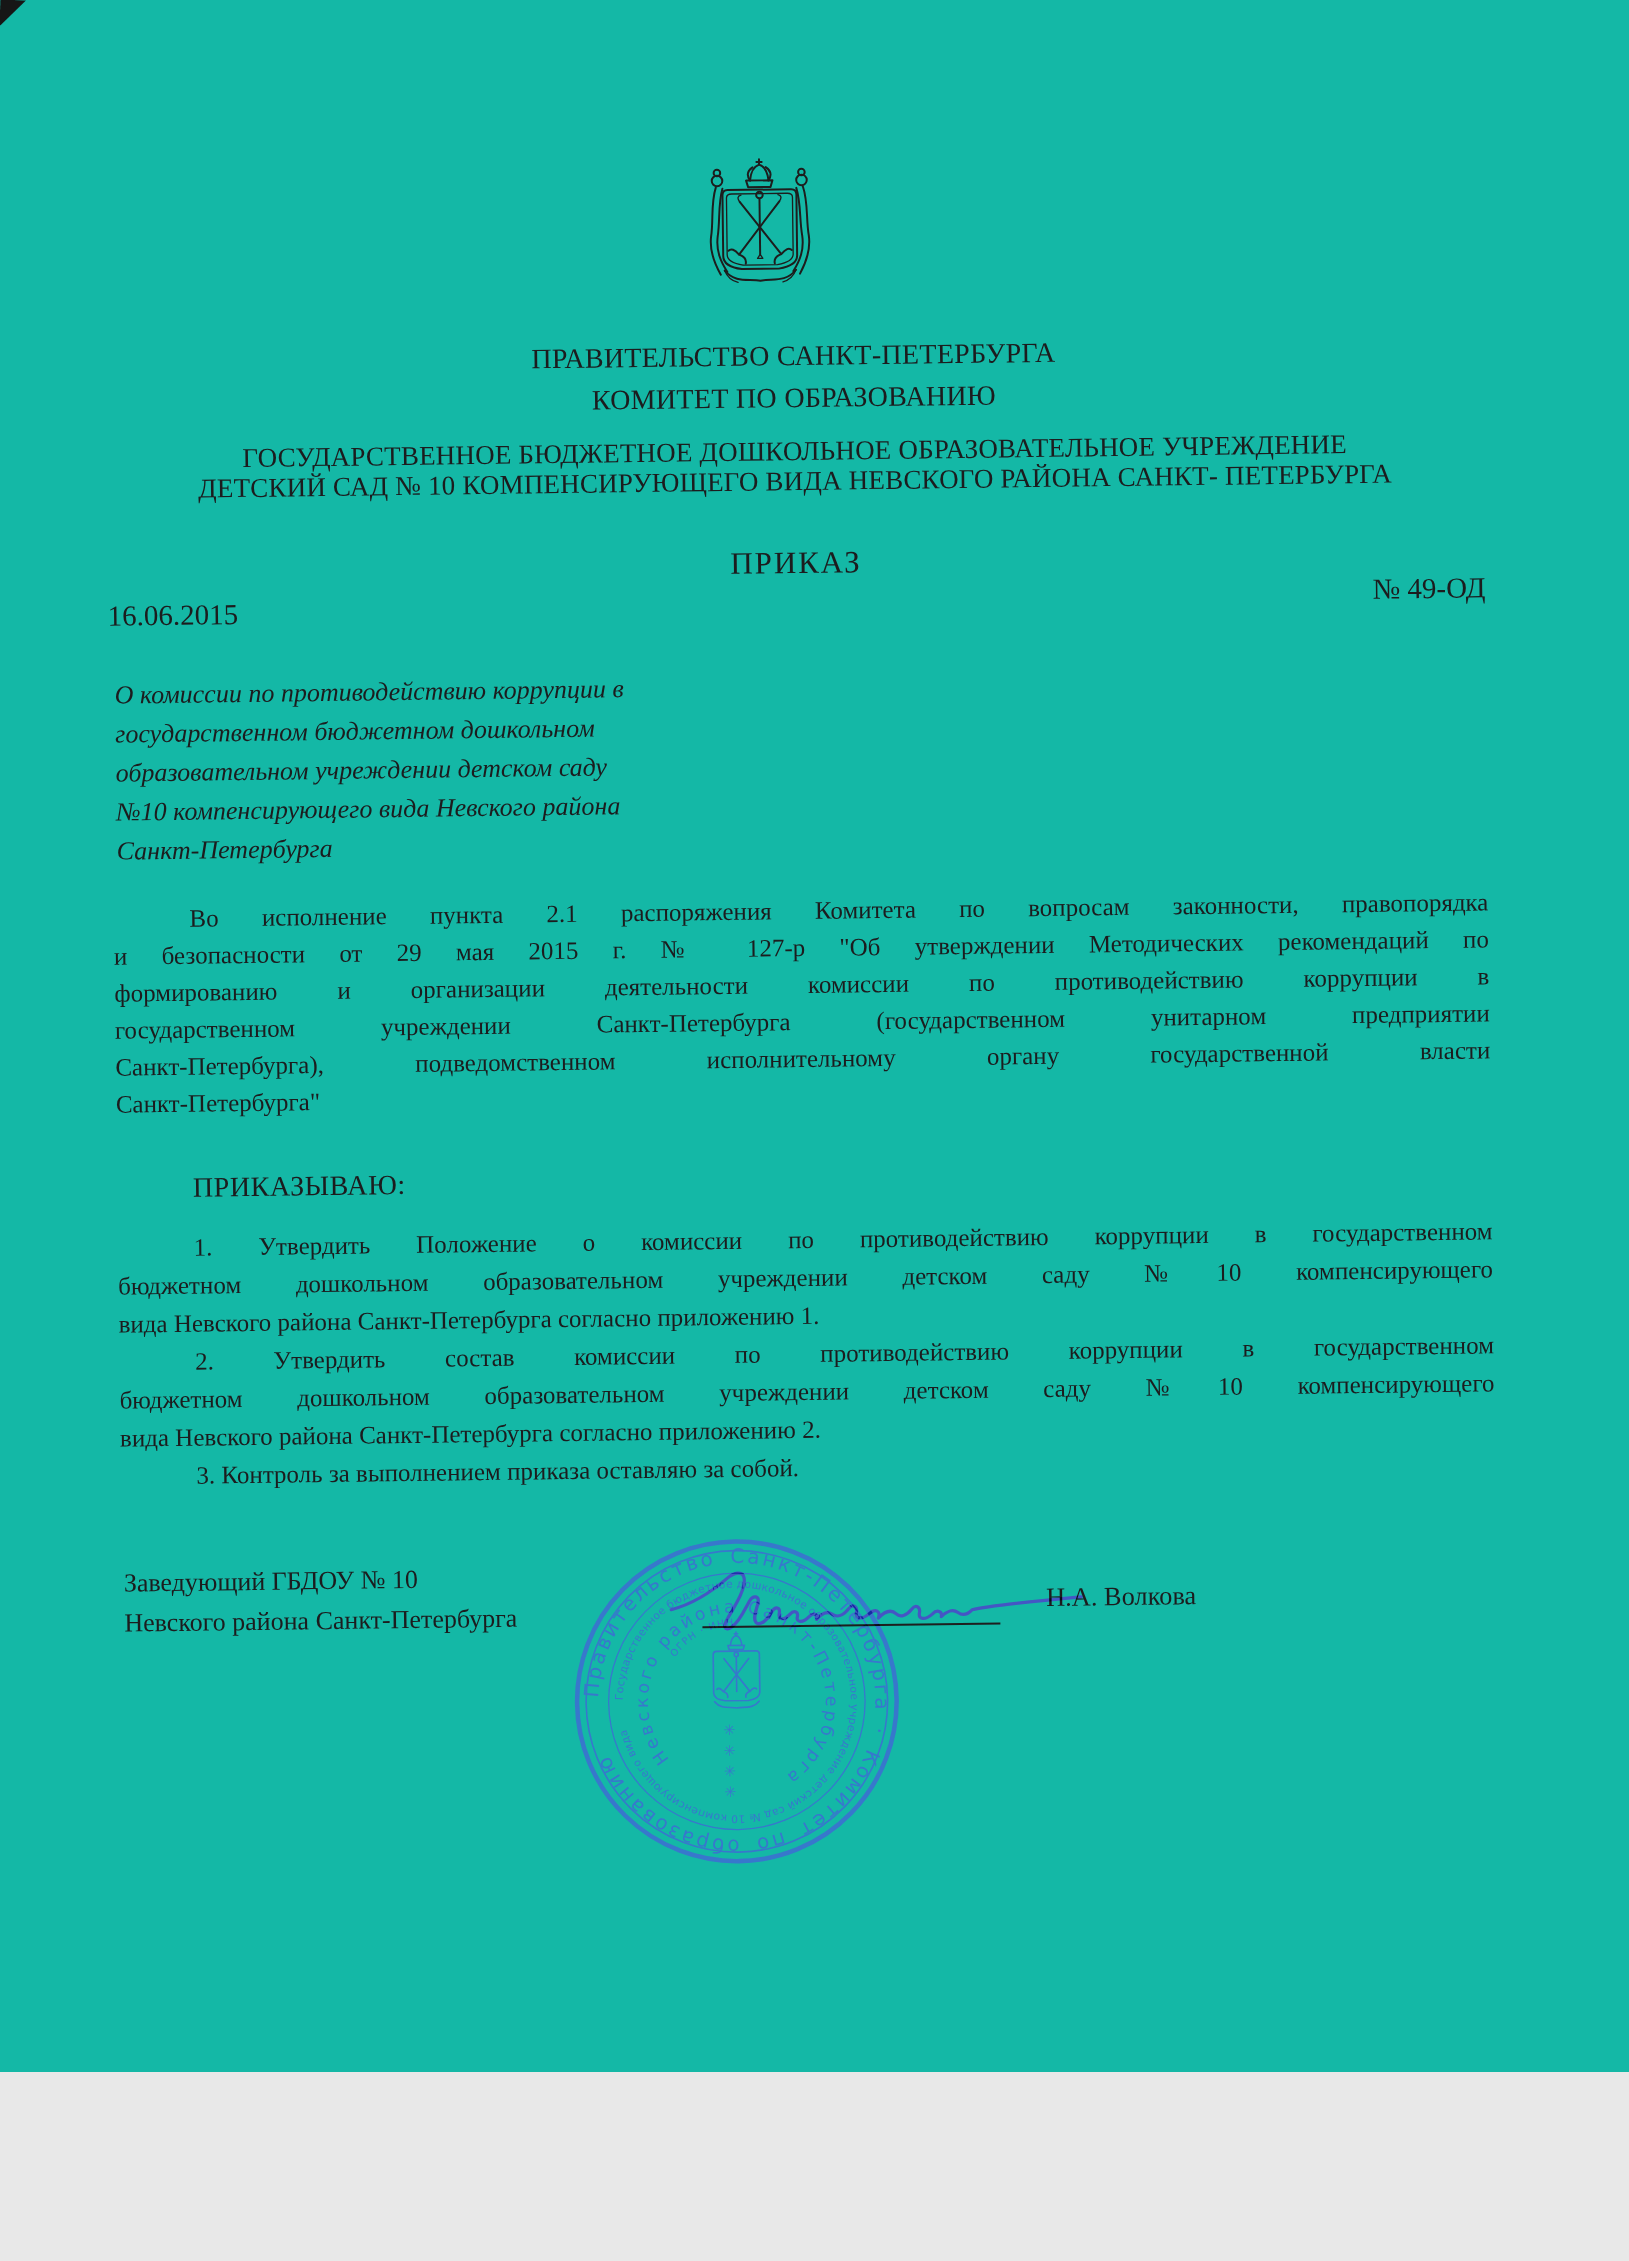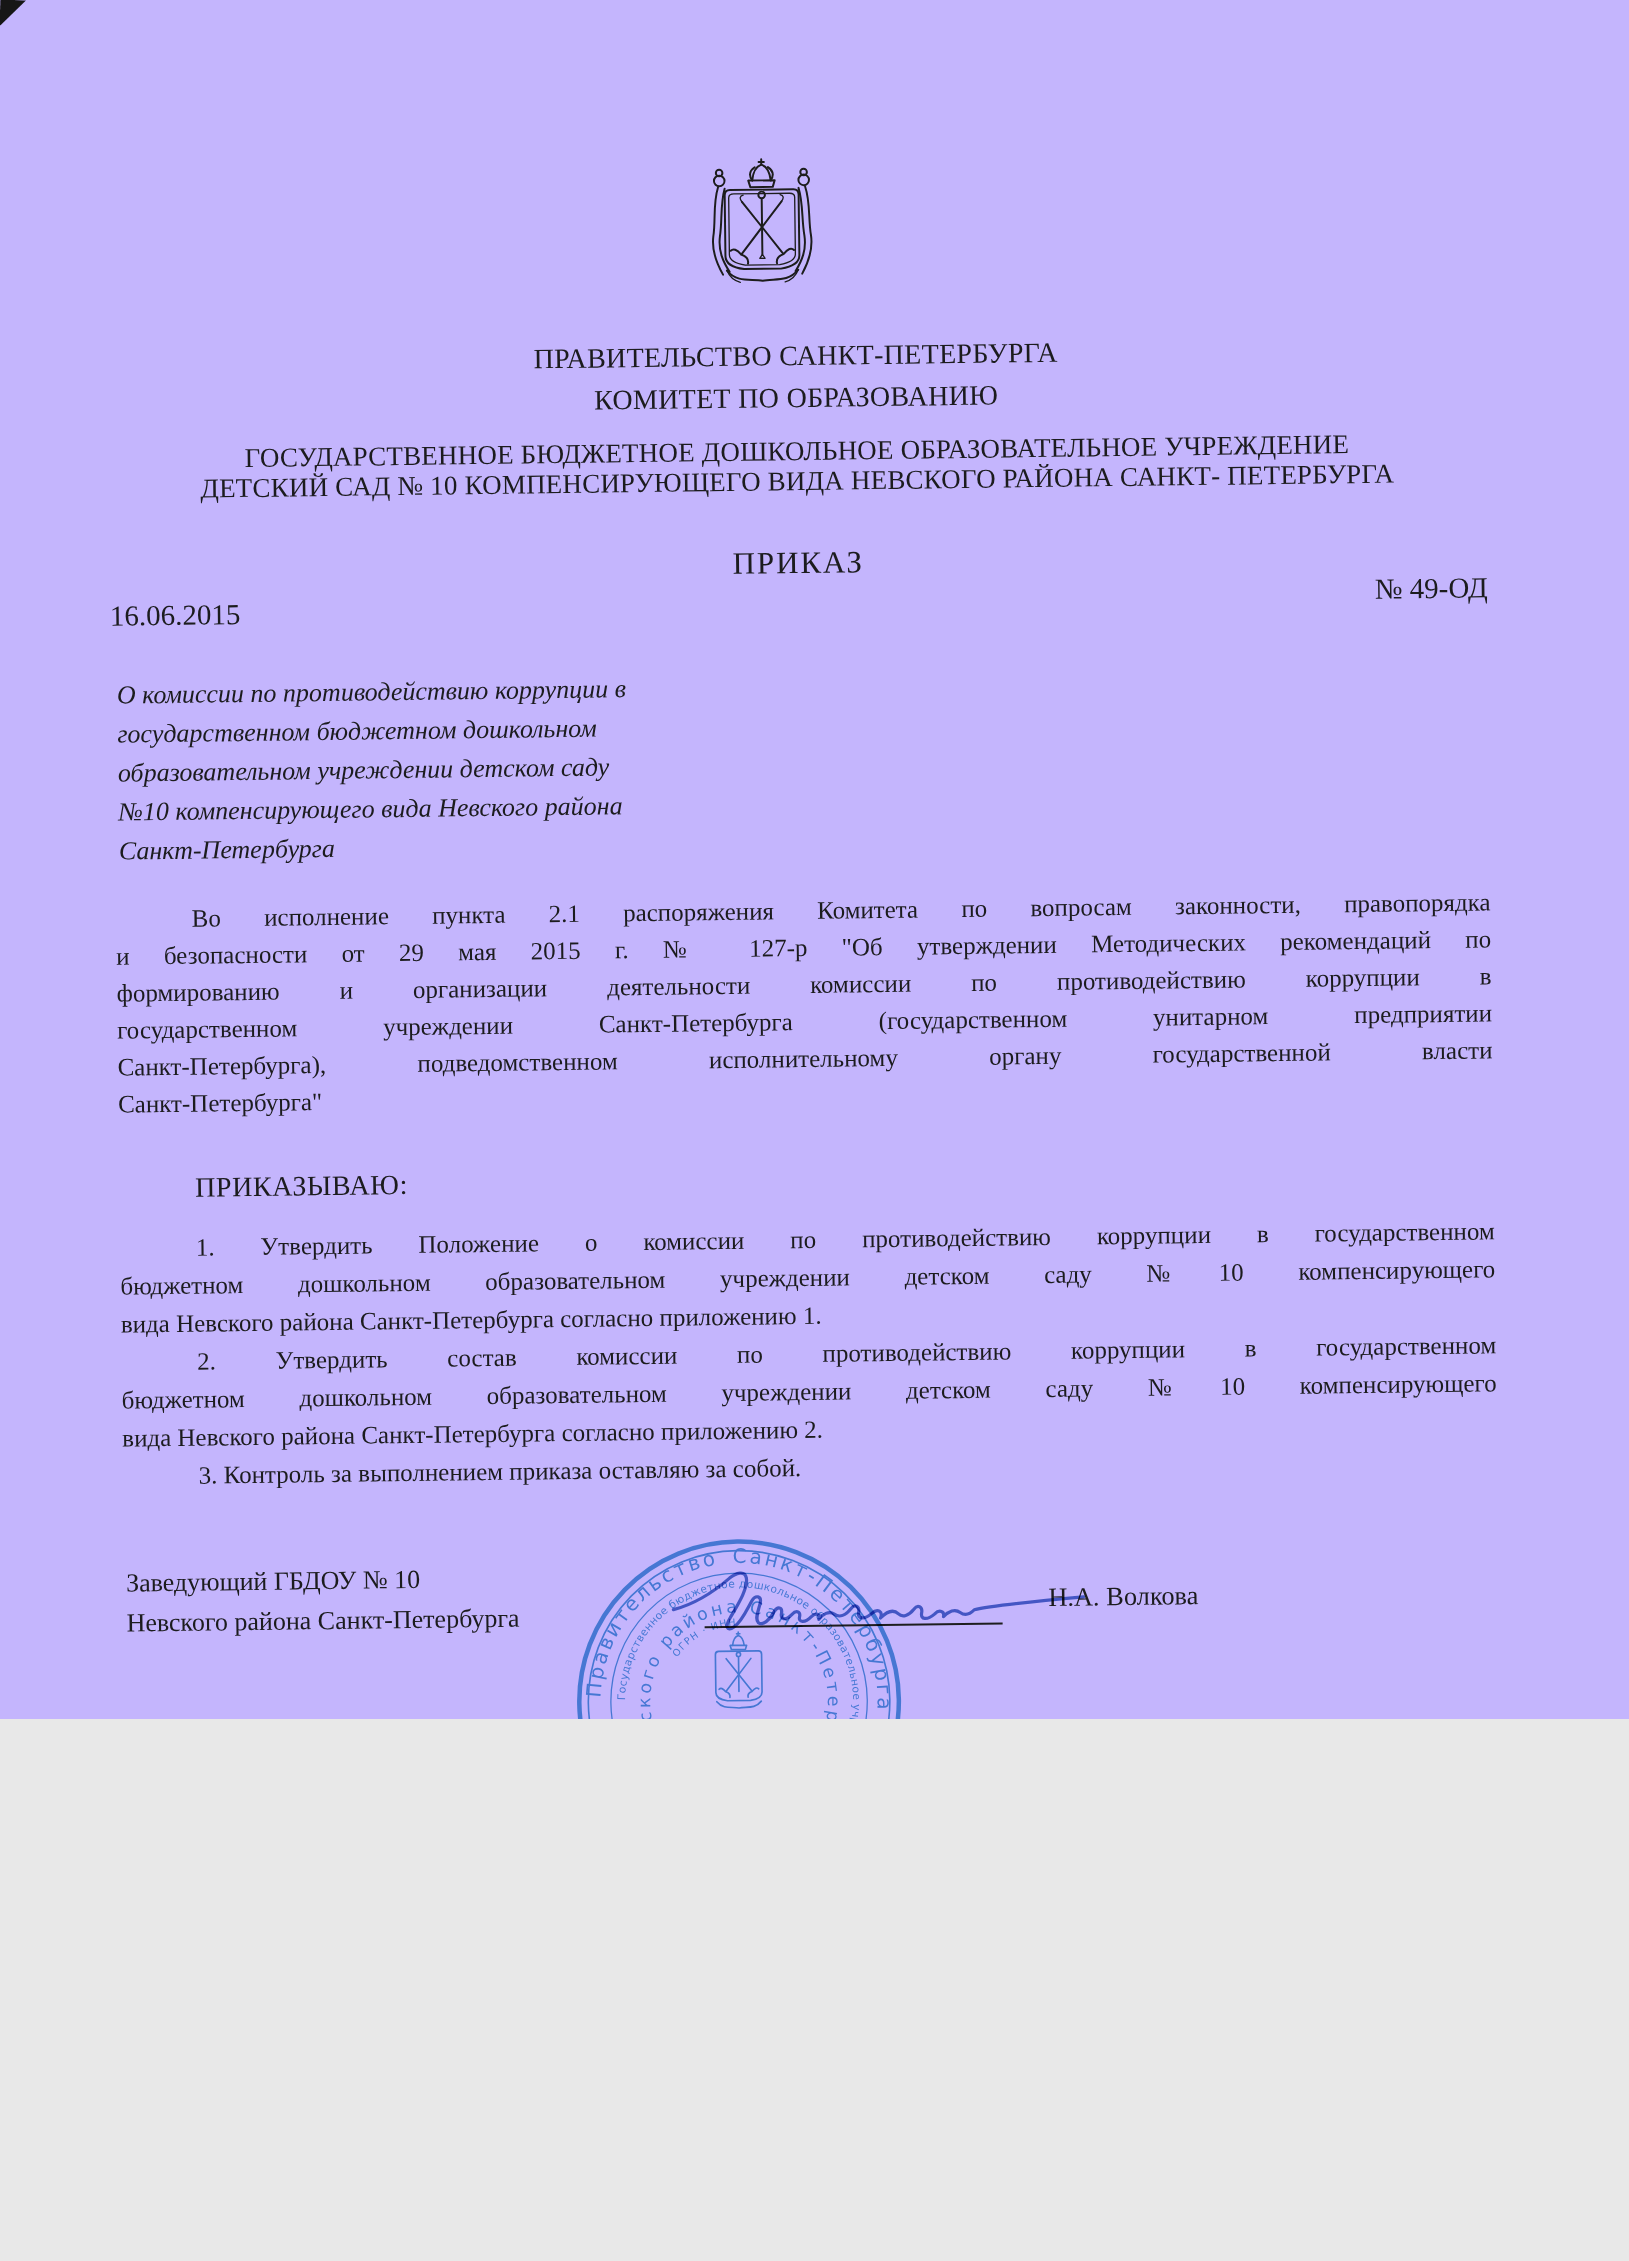--- a/index.html
+++ b/index.html
@@ -1,19 +1,19 @@
 <!DOCTYPE html>
 <html style="font-size:10.3px"><head>
 <meta charset="utf-8">
 <style>
   html,body{margin:0;padding:0;background:#e8e8e8;}
   .page{
     position:relative;
-    width:1630px;height:1719px;
-    background:#c4b5fd;
+    width:1630px;height:2072px;
+    background:#14b8a6;
     overflow:hidden;
     font-family:"Liberation Serif","DejaVu Serif",serif;
     color:#1c1c1e;
   }
   .sheet{
     position:absolute;inset:0;
     transform:translateX(-13px) rotate(-0.72deg);
     transform-origin:50% 50%;
   }
   .corner-mark{

